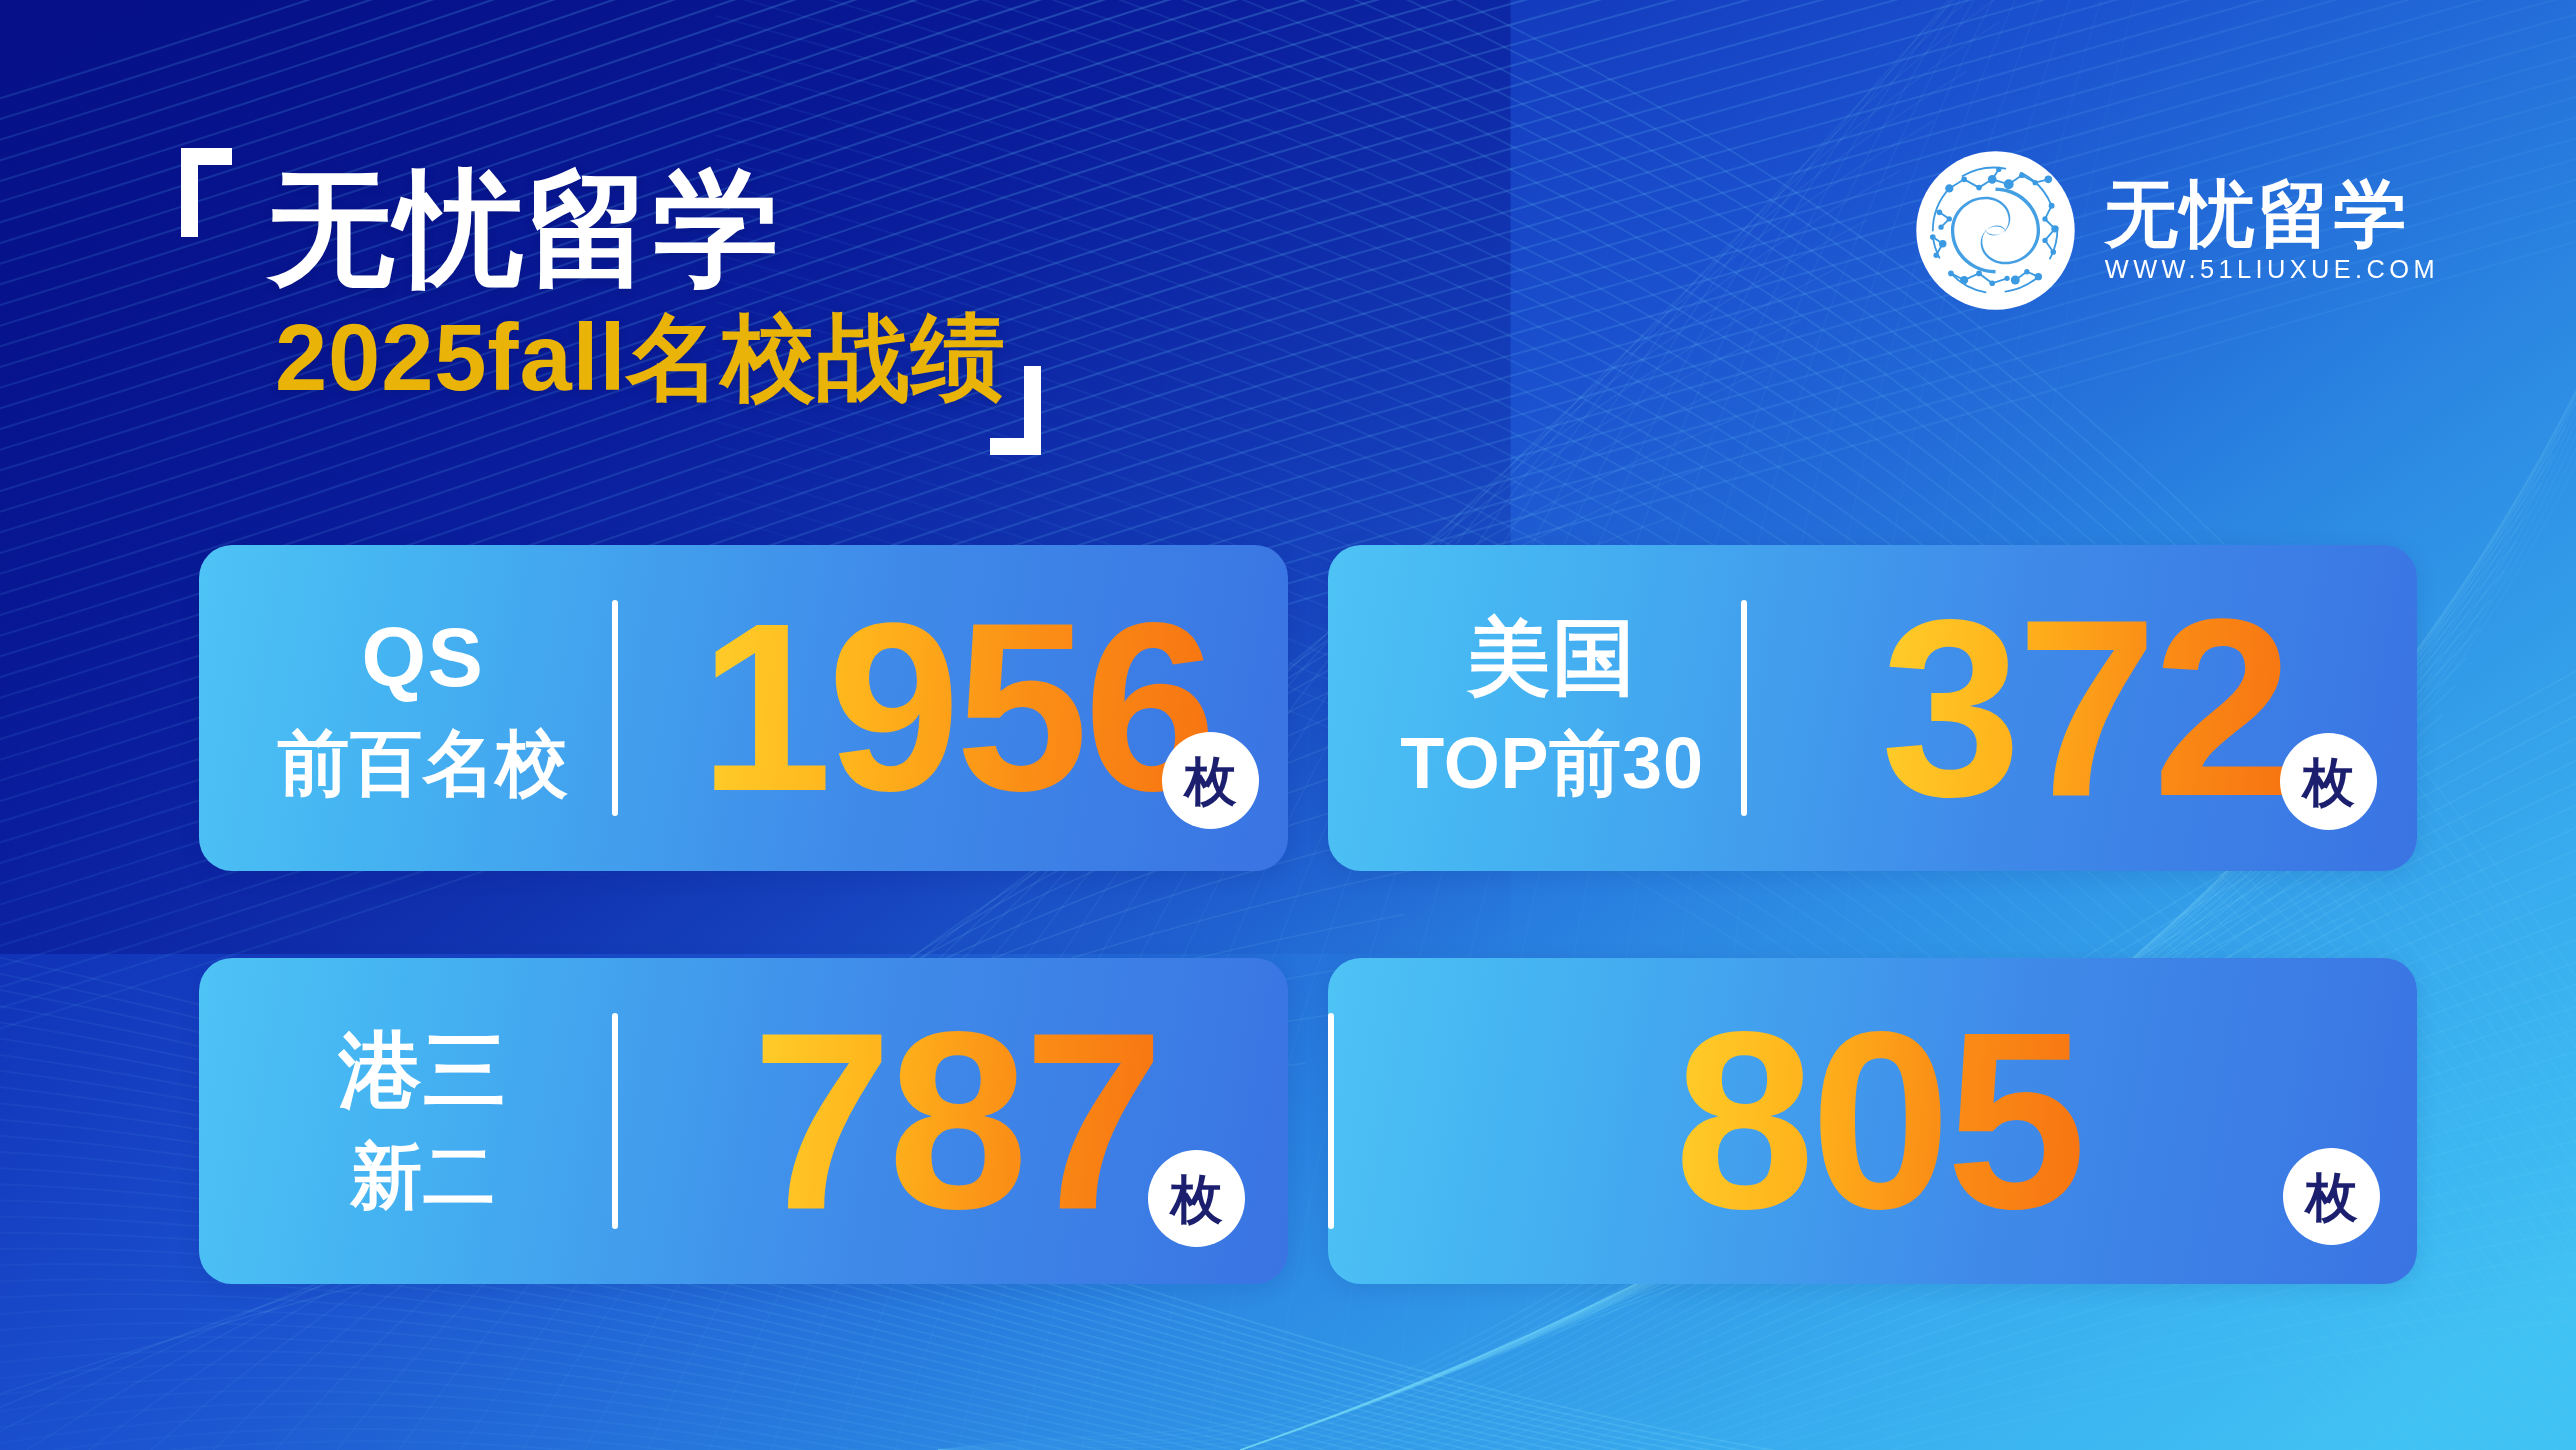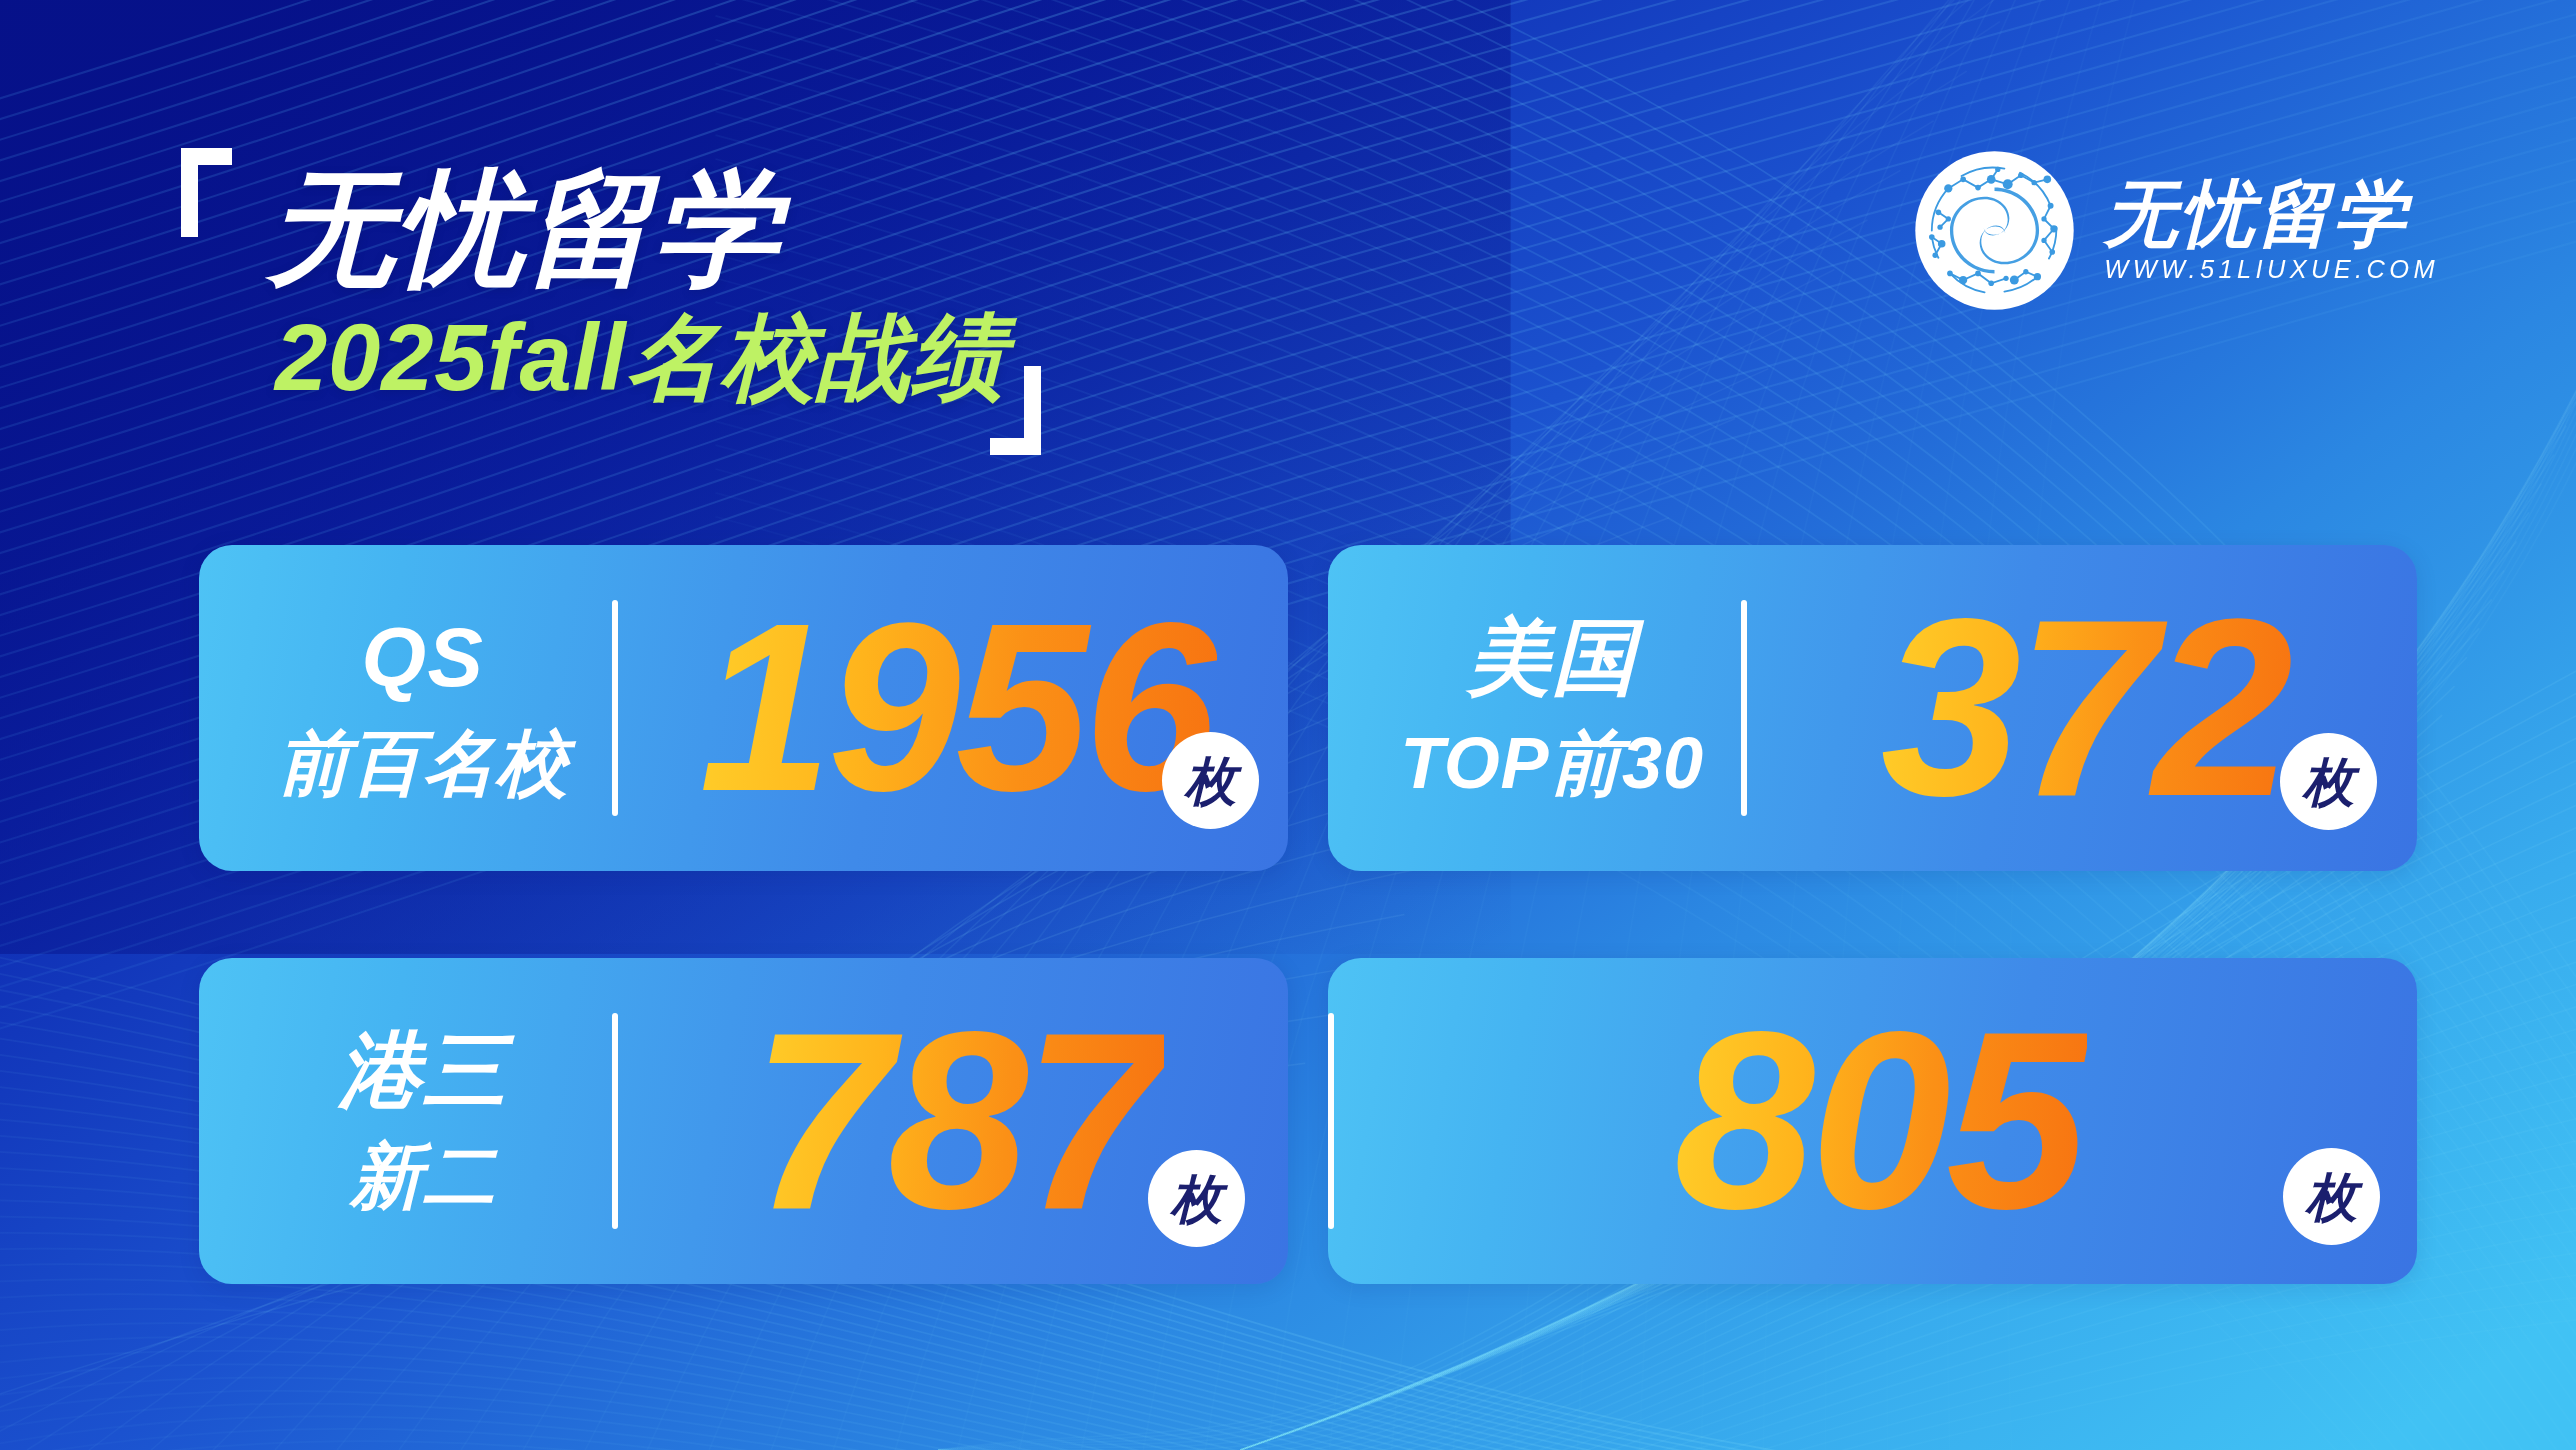--- a/index.html
+++ b/index.html
@@ -9,21 +9,21 @@
     font-family:"Liberation Sans","DejaVu Sans",sans-serif;
     background:#0d1fa0;
     position:relative;
   }
 
   
   #bg { position:absolute; inset:0; z-index:0; }
   #bg svg { display:block; width:2576px; height:1450px; }
 
   
-  #stage { position:absolute; inset:0; z-index:5;font-style:italic; }
+  #stage { position:absolute; inset:0; z-index:5; }
 
   
   .title-block{
     position:absolute; left:181px; top:140px;
     width:1049px; height:318px;
   }
   .bracket{
     position:absolute;
     border-color:#ffffff; border-style:solid;
     width:51px; height:89px;
@@ -34,21 +34,21 @@
   .title-line1{
     position:absolute; left:87px; top:20.7px;
     font-size:126px; font-weight:bold; color:#fff;
     letter-spacing:2.4px; line-height:1.08;
     white-space:nowrap;
     font-family:"Liberation Sans","DejaVu Sans",sans-serif;
     text-shadow:0 2.4px 8px rgba(0,20,90,.25);
   }
   .title-line2{
     position:absolute; left:94px; top:167px;
-    font-size:94px; font-weight:bold; color:#bef264;
+    font-size:94px; font-weight:bold; color:#eab308;
     letter-spacing:0.8px; line-height:1.08;
     white-space:nowrap;
     text-shadow:0 2.4px 8px rgba(0,20,90,.25);
   }
 
   
   .logo{
     position:absolute; right:137px; top:148px;
     display:flex; align-items:center; gap:27px;
   }

